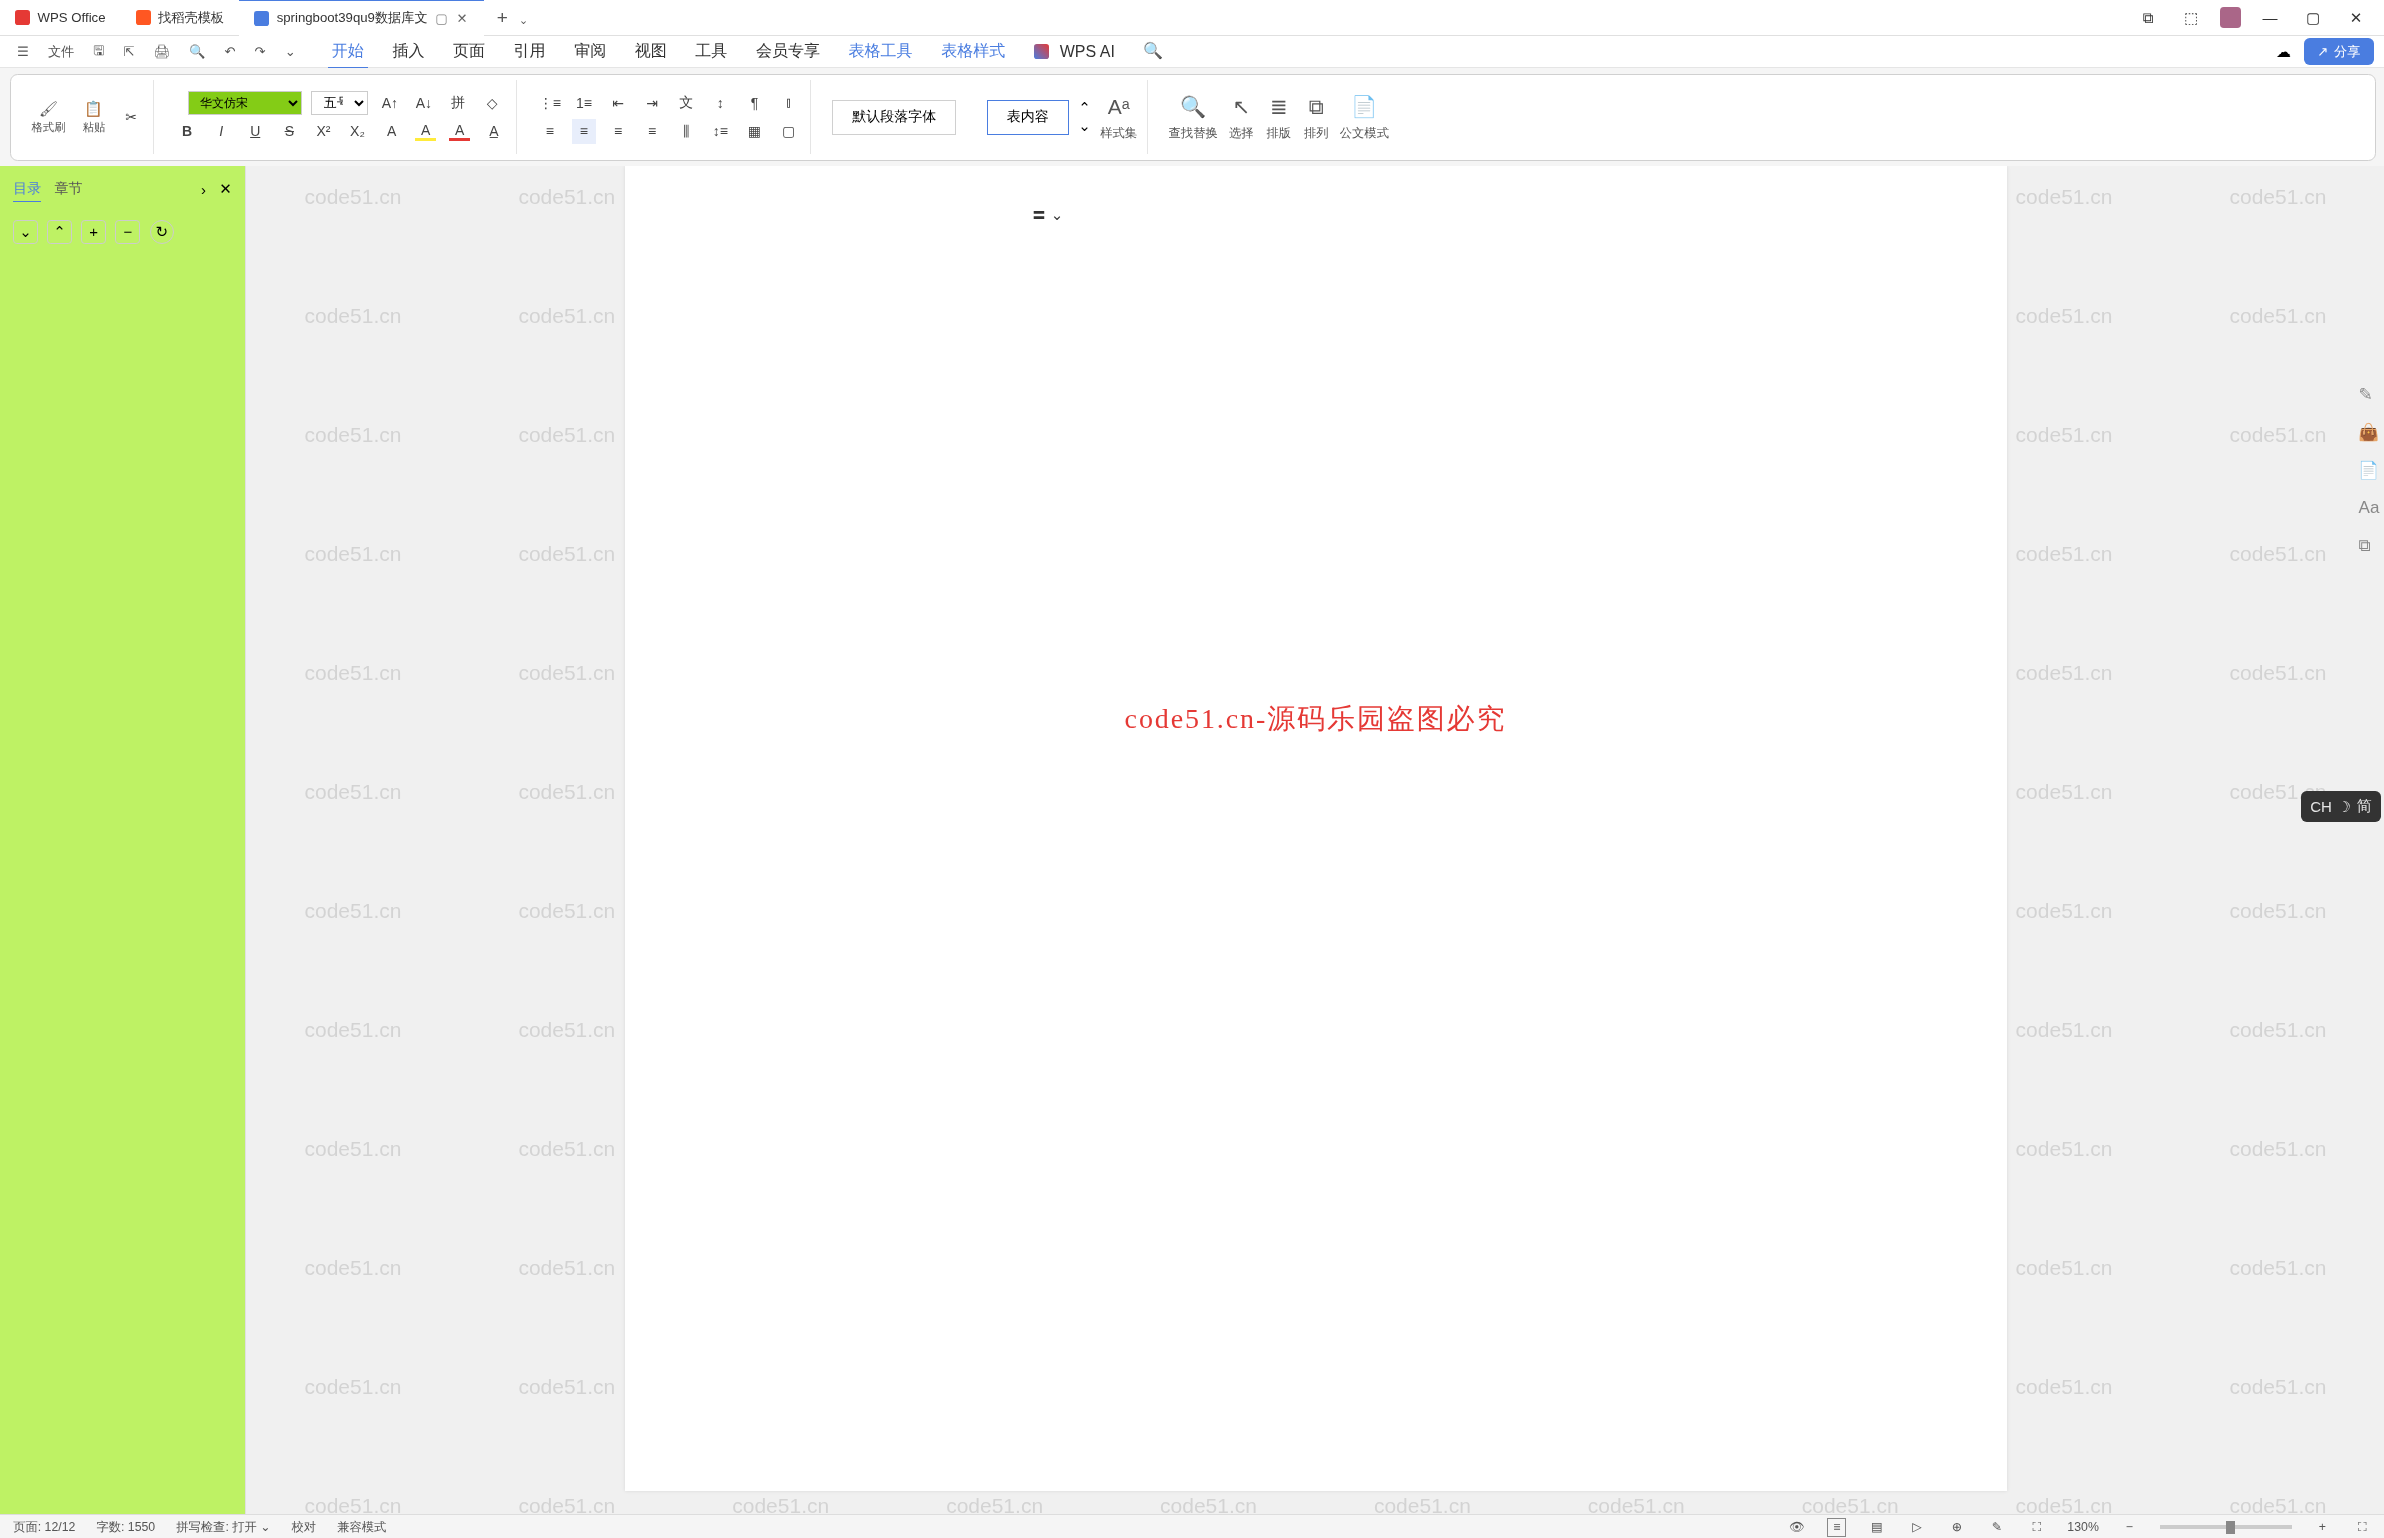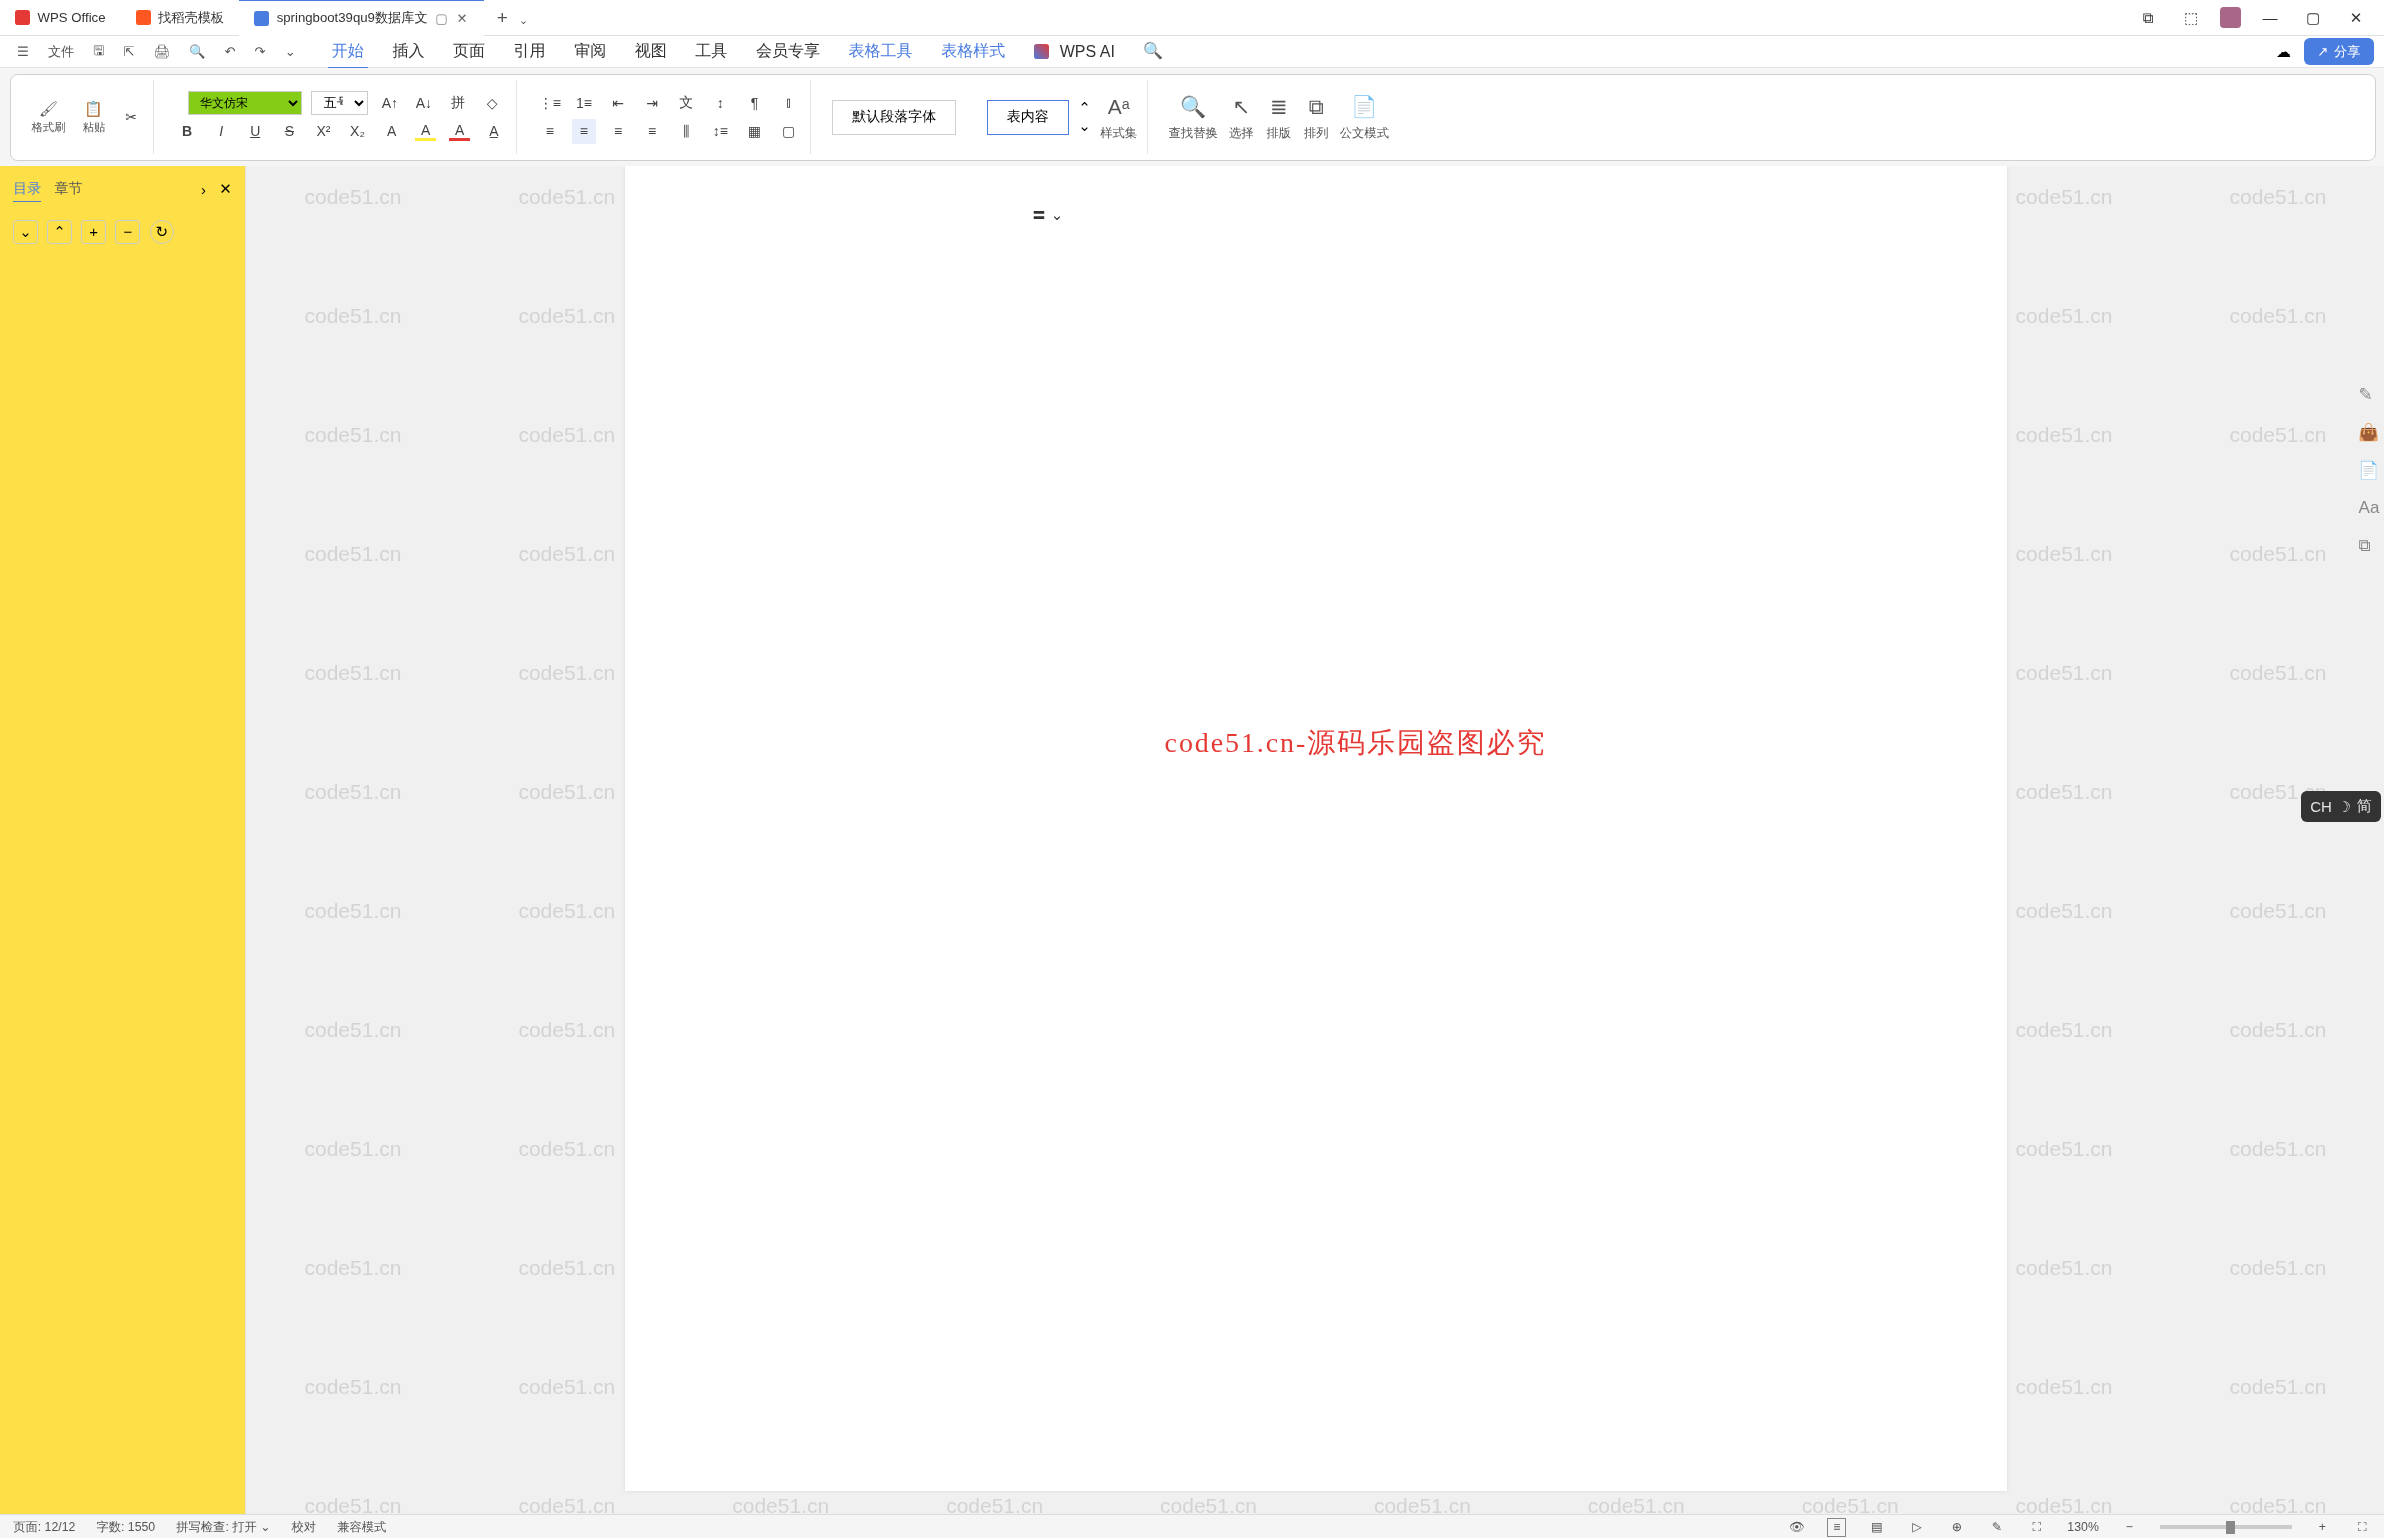--- a/index.html
+++ b/index.html
@@ -40,42 +40,42 @@
 .size-select { border: 0.9px solid #ccc; padding: 2.8px 7.6px; font-size: 13.2px; width: 57px; background: #fff; }
 .fmt-btn { width: 24.6px; height: 24.6px; display: flex; align-items: center; justify-content: center; font-size: 14px; color: #444; }
 .color-bar { width: 21px; height: 2.8px; }
 .style-box { border: 0.9px solid #d0d0d0; padding: 7.6px 19px; font-size: 14px; background: #fff; }
 .style-box.active { border: 1.9px solid #4a7de0; margin-left: 21px; }
 .big-btn { display: flex; flex-direction: column; align-items: center; gap: 3.8px; font-size: 12.3px; color: #555; }
 .big-icon { width: 28px; height: 28px; display: flex; align-items: center; justify-content: center; font-size: 21px; }
 
 
 .main { display: flex; height: calc(100% - 36px - 32px - 98px - 24.6px); }
-.leftpanel { width: 246px; background: #fde047; border-right: 0.9px solid #e0e0e0; }
+.leftpanel { width: 246px; background: #bef264; border-right: 0.9px solid #e0e0e0; }
 .lp-tabs { display: flex; gap: 13.2px; padding: 9.5px 13.2px; align-items: center; }
 .lp-tab { font-size: 14px; color: #555; padding: 3.8px 0; }
 .lp-tab.active { color: #4a7de0; border-bottom: 1.9px solid #4a7de0; font-weight: 500; }
 .lp-nav { display: flex; gap: 9.5px; padding: 7.6px 13.2px; }
 .lp-nav-btn { width: 24.6px; height: 24.6px; border: 0.9px solid #ccc; border-radius: 3.8px; display: flex; align-items: center; justify-content: center; }
 
 
 .docarea { flex: 1; background: #f0f0f0; position: relative; overflow: hidden; }
 .watermark { position: absolute; inset: 0; pointer-events: none; }
 .wm-row { display: flex; justify-content: space-around; }
 .wm-text { color: #c8c8c8; font-size: 21px; opacity: 0.7; }
 .page { position: absolute; left: 50%; transform: translateX(-50%); width: 1382px; background: #fff; top: 0; min-height: 1325px; box-shadow: 0 0 3.8px rgba(0,0,0,0.1); }
 .doc-table { border-collapse: collapse; margin-left: 170px; margin-top: 0; }
 .doc-table td { border: 0.9px solid #333; padding: 19px 28px; font-size: 21px; font-family: "SimSun", serif; text-align: center; vertical-align: middle; }
 .td-c1 { width: 213px; }
 .td-c2 { width: 213px; }
 .td-c3 { width: 142px; }
 .td-c4 { width: 293px; }
 .td-c5 { width: 128px; }
 .td-c6 { width: 203px; }
-.center-text { position: absolute; top: 558px; left: 50%; transform: translateX(-50%); color: #e53935; font-size: 28px; font-family: "SimSun", serif; letter-spacing: 1.9px; margin-left: 40px; }
+.center-text { position: absolute; top: 534px; left: 50%; transform: translateX(-50%); color: #e53935; font-size: 28px; font-family: "SimSun", serif; letter-spacing: 1.9px; }
 .ruler-handle { position: absolute; left: 407px; top: 40px; font-size: 15px; color: #333; }
 
 
 .ime-badge { position: absolute; right: 3.8px; top: 625px; background: #333; color: #e5e5e5; padding: 5.7px 9.5px; border-radius: 5.7px; font-size: 15px; display: flex; gap: 5.7px; align-items: center; }
 
 
 .rightrail { position: absolute; right: 1.9px; top: 218px; width: 28px; display: flex; flex-direction: column; gap: 17px; align-items: center; }
 .rail-ic { width: 21px; height: 21px; color: #888; font-size: 17px; }
 
 

